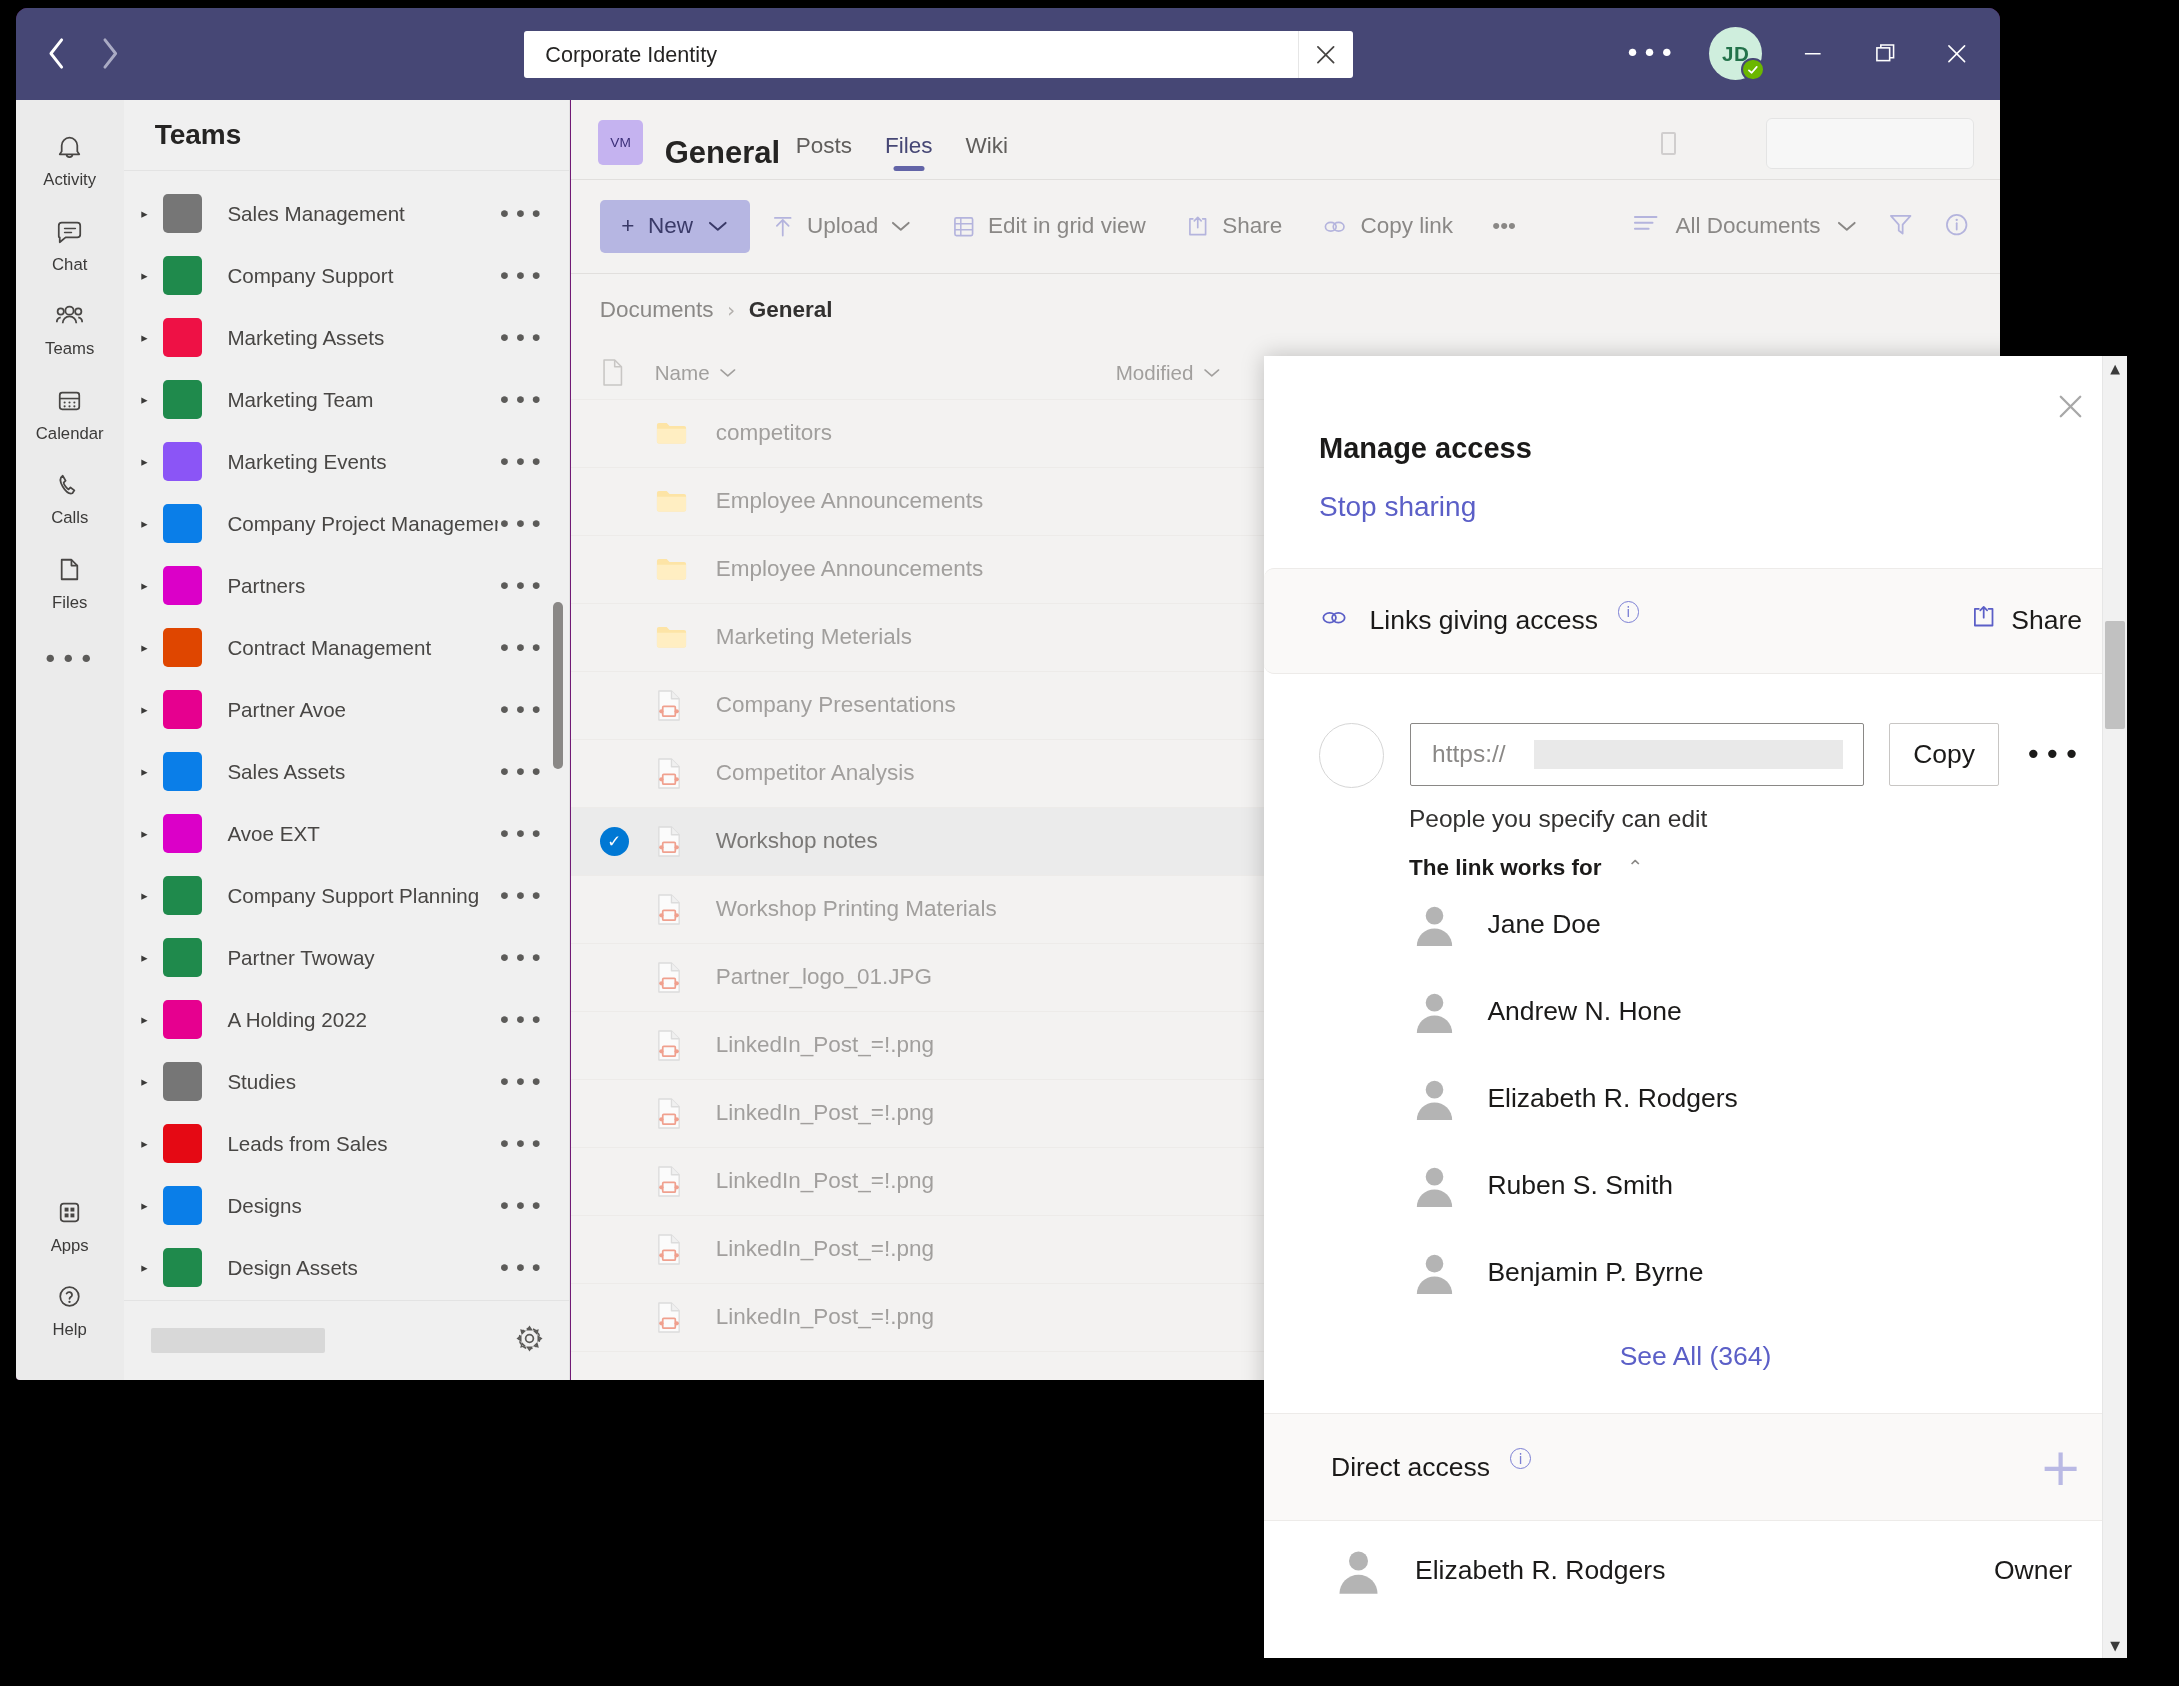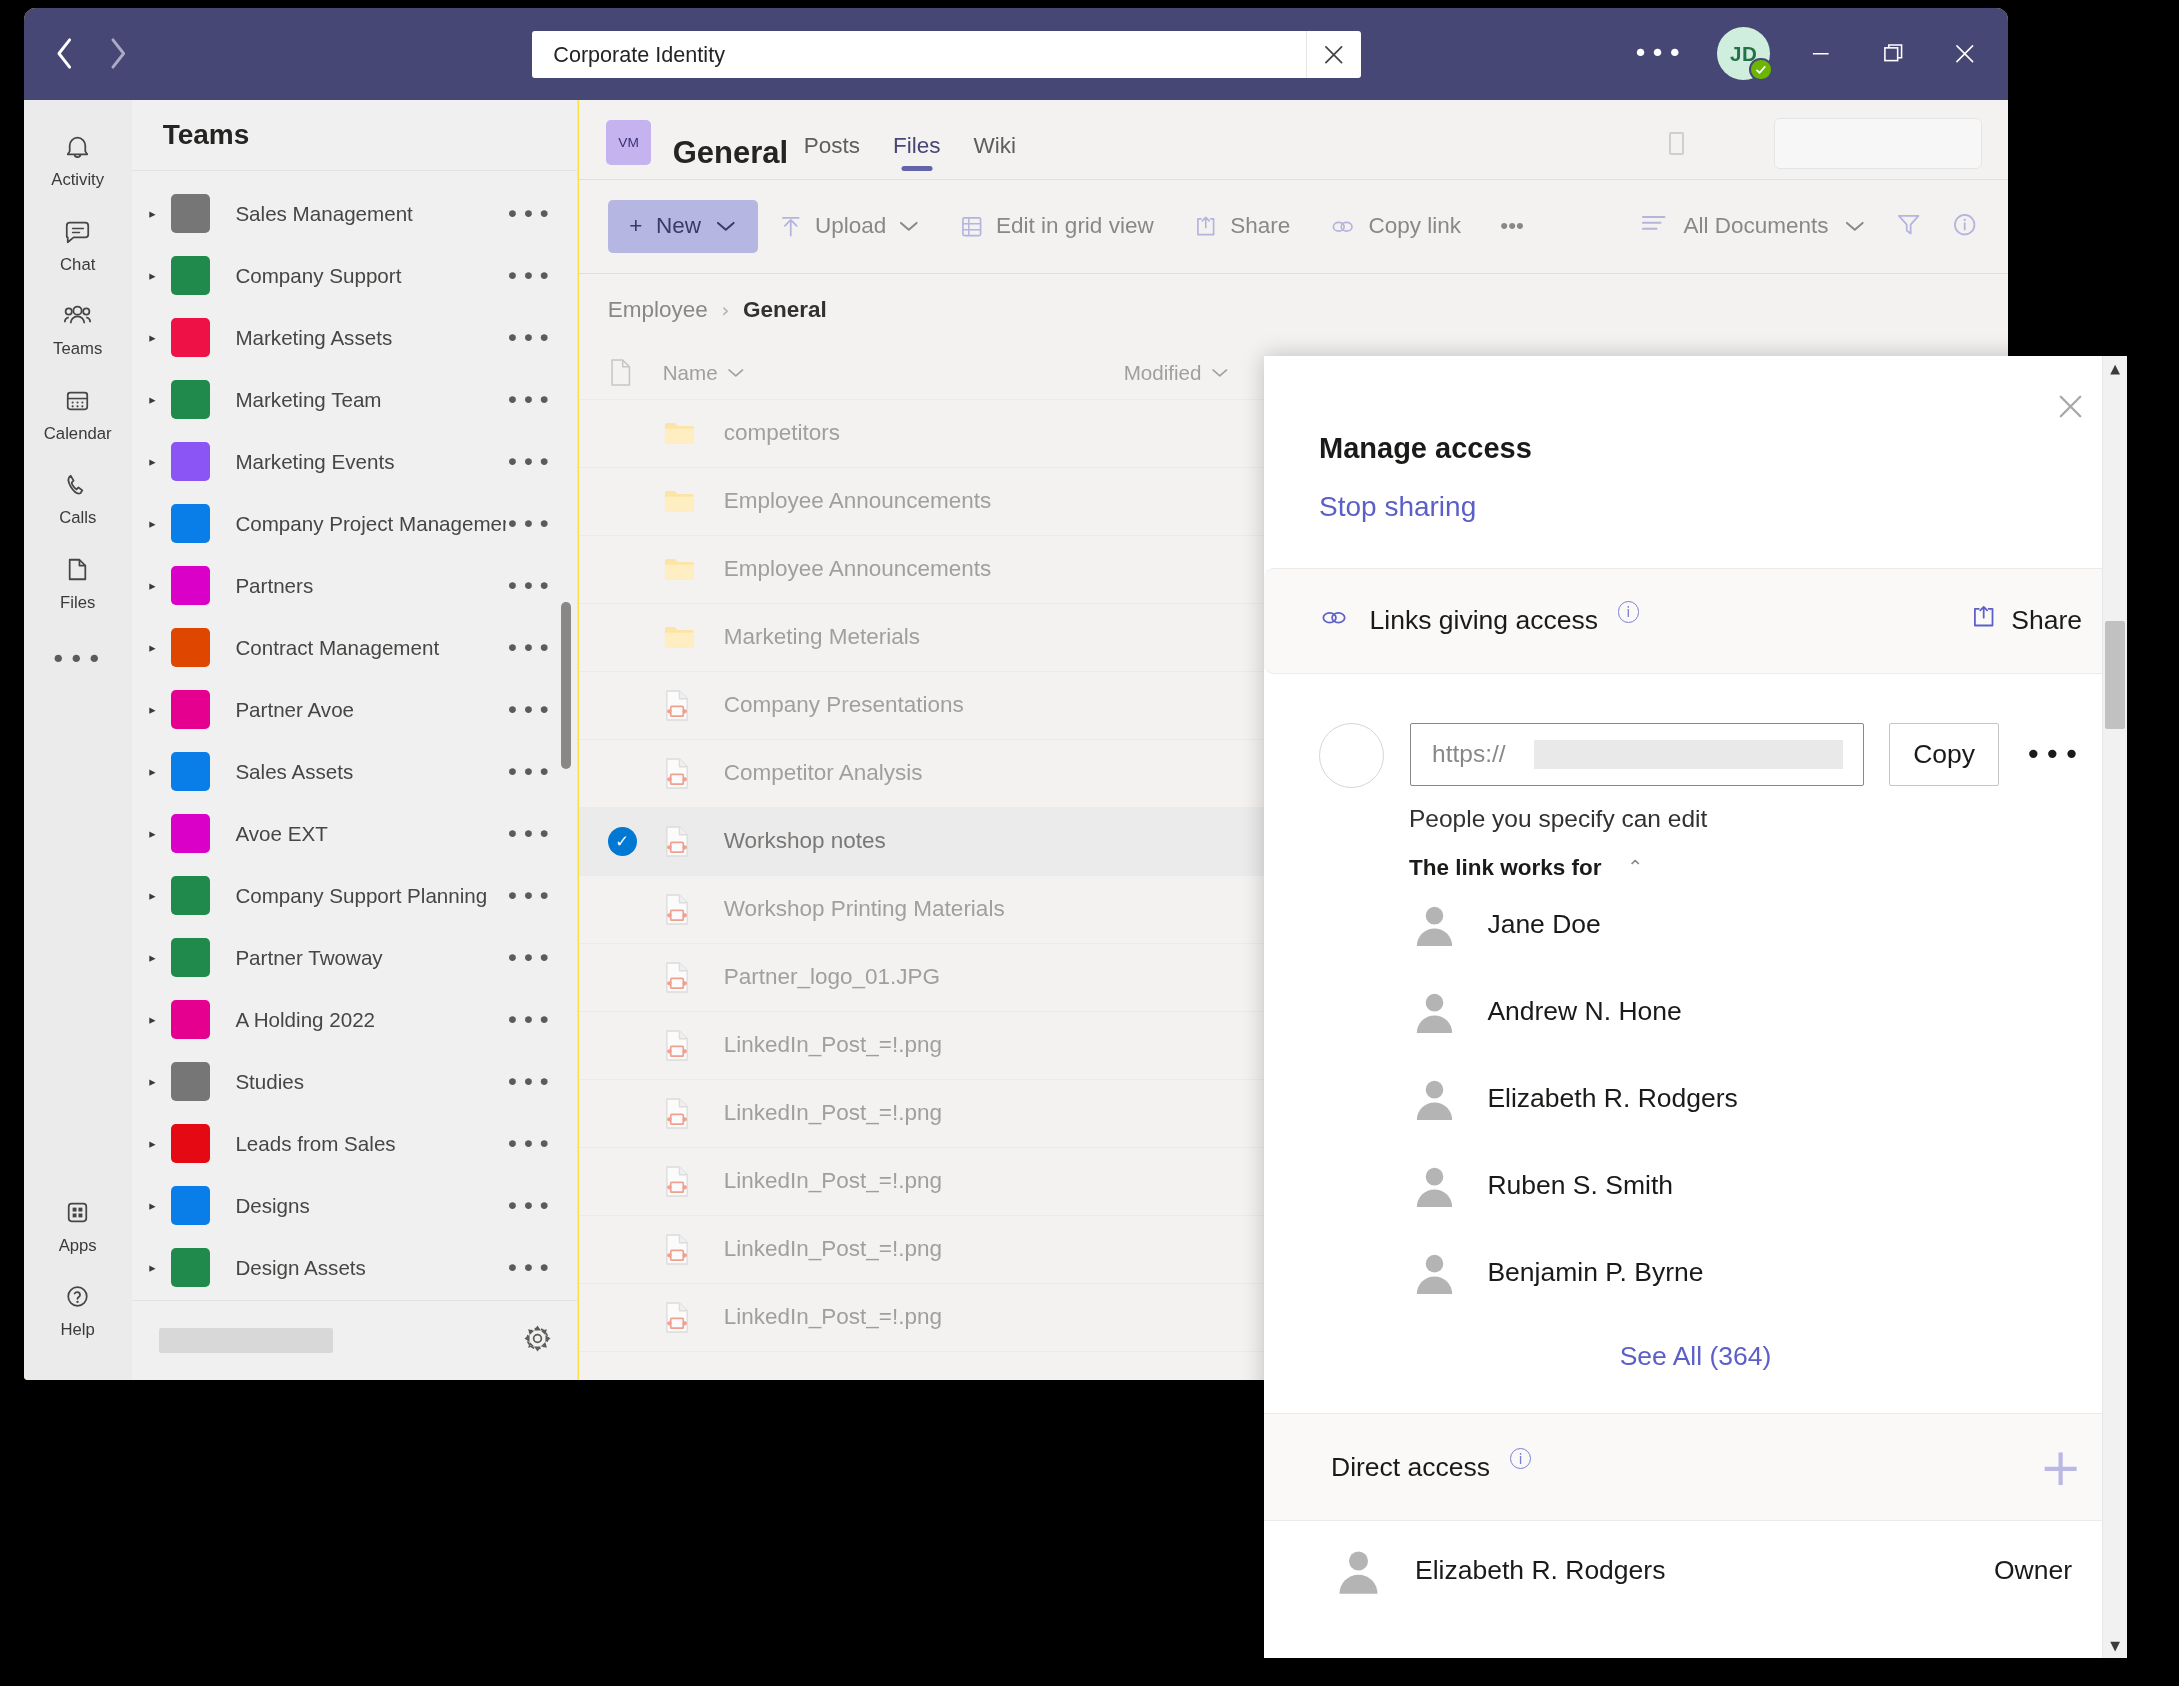--- a/index.html
+++ b/index.html
@@ -8,25 +8,24 @@
     background: #000000;
     font-family: "Liberation Sans", sans-serif;
     overflow: hidden;
   }
   #root { position: relative; width: 2180px; height: 1687px; }
 
   
   .teams-window {
     position: absolute; left: 15.7px; top: 7.8px;
     width: 1984px; height: 1372px;
-    background: #fde047;
+    background: #701a75;
     border-radius: 11.8px 11.8px 3.9px 3.9px;
     overflow: hidden;
     box-shadow: 0 2px 17.6px rgba(0,0,0,.5);
-    margin-left: 8px;
   }
 
   
   .titlebar {
     position: absolute; left:0; top:0; width: 1984px; height: 92px;
     background: #464775;
     display: flex; align-items: center;
   }
   .nav-arrows { display: flex; gap: 25.5px; margin-left: 25.5px; }
   .nav-arrow {
@@ -656,21 +655,21 @@
             <svg width="27.4" height="27.4" viewBox="0 0 28 28" fill="none">
               <circle cx="14" cy="14" r="10" stroke="#b4b4dd" stroke-width="1.8"></circle>
               <path d="M14 12.5 V19" stroke="#b4b4dd" stroke-width="1.8" stroke-linecap="round"></path>
               <circle cx="14" cy="9" r="1.2" fill="#b4b4dd"></circle>
             </svg>
           </span>
         </div>
       </div>
 
       <div class="crumbs">
-        <span class="crumb">Employee</span>
+        <span class="crumb">Documents</span>
         <span class="crumb-sep">›</span>
         <span class="crumb cur">General</span>
       </div>
 
       <div class="fhead">
         <div class="fh-doc">
           <svg width="25.5" height="29" viewBox="0 0 26 30" fill="none">
             <path d="M4 2 h11 l7 7 v19 H4 z" stroke="#c8c6c4" stroke-width="1.6" stroke-linejoin="round"></path>
             <path d="M15 2 v7 h7" stroke="#c8c6c4" stroke-width="1.6" stroke-linejoin="round"></path>
           </svg>

